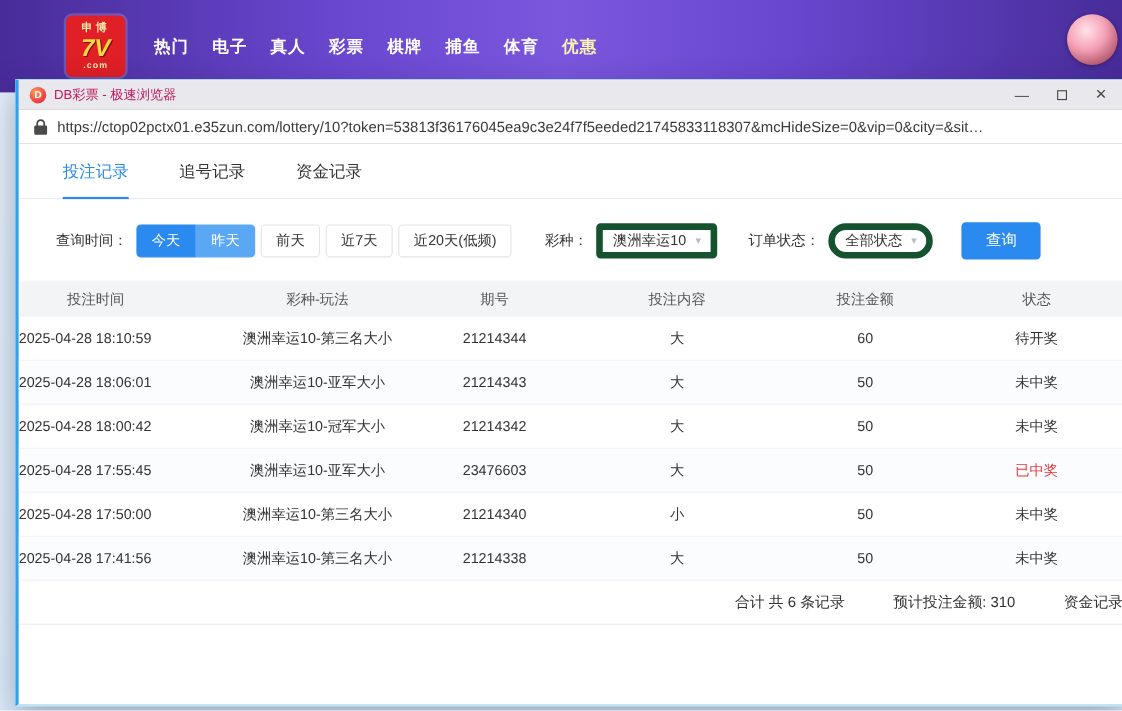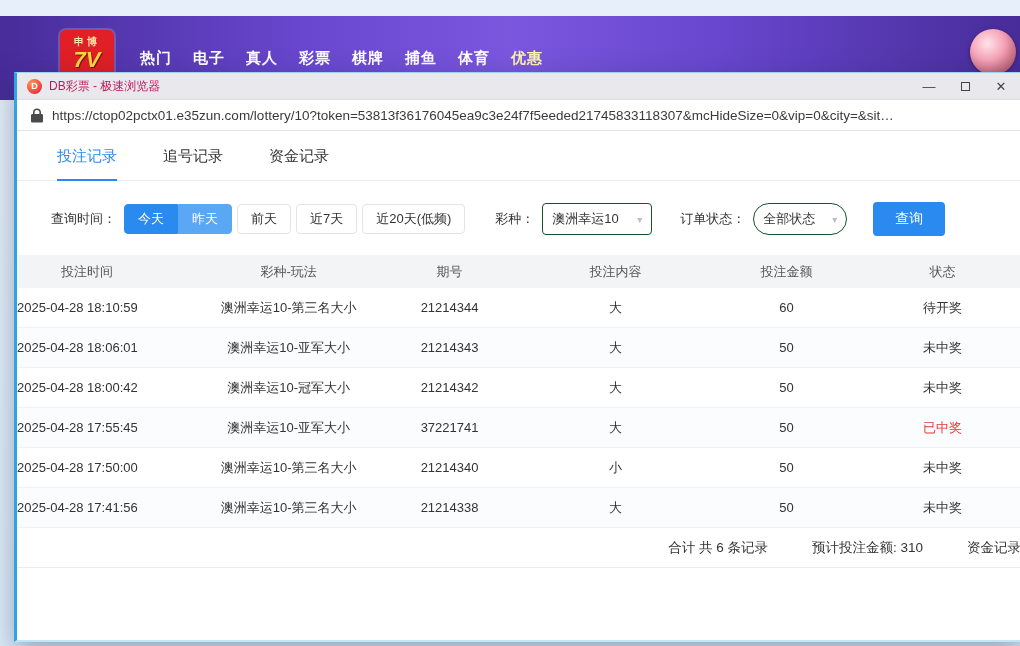--- a/index.html
+++ b/index.html
@@ -7,21 +7,21 @@
   body {
     position:relative;
     font-family:"Liberation Sans","DejaVu Sans",sans-serif;
     background:linear-gradient(180deg,#e7f0fa 0%, #dcecf9 100%);
   }
 
   
   .top-nav {
     position:absolute; top:0; left:0; width:1020px; height:84px;
     background:linear-gradient(90deg,#482c99 0%, #6947cf 30%, #7a57dd 50%, #6947cf 70%, #482c99 100%);
-    display:flex; align-items:center;margin-top:16px;
+    display:flex; align-items:center;
   }
   .logo {
     margin-left:60px; width:54px; height:56px; background:#e01f26;
     border-radius:6px; display:flex; flex-direction:column; align-items:center;
     justify-content:center; line-height:1; box-shadow:0 0 0 2px rgba(255,255,255,.18);
   }
   .logo-cn { font-size:10px; color:#ffe9a8; font-weight:bold; letter-spacing:3px; }
   .logo-main { font-size:22px; color:#ffd83d; font-weight:bold; font-style:italic; margin:2px 0 1px; text-shadow:1px 1px 0 #7d0d0d; }
   .logo-com { font-size:8px; color:#ffe9a8; font-weight:bold; letter-spacing:1px; }
   .nav-items { display:flex; gap:21px; margin-left:26px; }
@@ -75,21 +75,21 @@
   .flt-label { margin-right:8px; }
   .btn-time {
     height:30px; padding:0 13px; display:flex; align-items:center; font-size:13px; cursor:pointer;
     background:#fff; border:1px solid #e3e4e6; color:#333;
   }
   .btn-today { background:#2a8af0; border-color:#2a8af0; color:#fff; border-radius:4px 0 0 4px; }
   .btn-yesterday { background:#5aa7f3; border-color:#5aa7f3; color:#fff; border-radius:0 4px 4px 0; }
   .btn-plain { border-radius:4px; margin-left:5px; }
   .lbl-lottery { margin-left:30px; }
   .select {
-    min-width:110px; height:32px; background:#fff; border:1px solid #14532d; border-radius:4px;
+    min-width:110px; height:32px; background:#fff; border:6px solid #14532d; border-radius:4px;
     display:flex; align-items:center; justify-content:space-between; padding:0 9px; cursor:pointer;
   }
   .select .chev { color:#b9bcc2; font-size:10px; margin-left:8px; }
   .lbl-status { margin-left:28px; }
   .select.status { min-width:94px;border-radius:16px; }
   .search-btn {
     margin-left:26px; width:72px; height:34px; background:#2a8af0; color:#fff; border:none;
     border-radius:4px; font-size:14px; cursor:pointer; display:flex; align-items:center; justify-content:center;
     font-family:inherit;
   }
@@ -216,21 +216,21 @@
           <span class="td c-time">2025-04-28 18:00:42</span>
           <span class="td">澳洲幸运10-冠军大小</span>
           <span class="td">21214342</span>
           <span class="td">大</span>
           <span class="td">50</span>
           <span class="td plain">未中奖</span>
         </div>
         <div class="trow grid-cols">
           <span class="td c-time">2025-04-28 17:55:45</span>
           <span class="td">澳洲幸运10-亚军大小</span>
-          <span class="td">37221741</span>
+          <span class="td">23476603</span>
           <span class="td">大</span>
           <span class="td">50</span>
           <span class="td won">已中奖</span>
         </div>
         <div class="trow grid-cols">
           <span class="td c-time">2025-04-28 17:50:00</span>
           <span class="td">澳洲幸运10-第三名大小</span>
           <span class="td">21214340</span>
           <span class="td">小</span>
           <span class="td">50</span>

